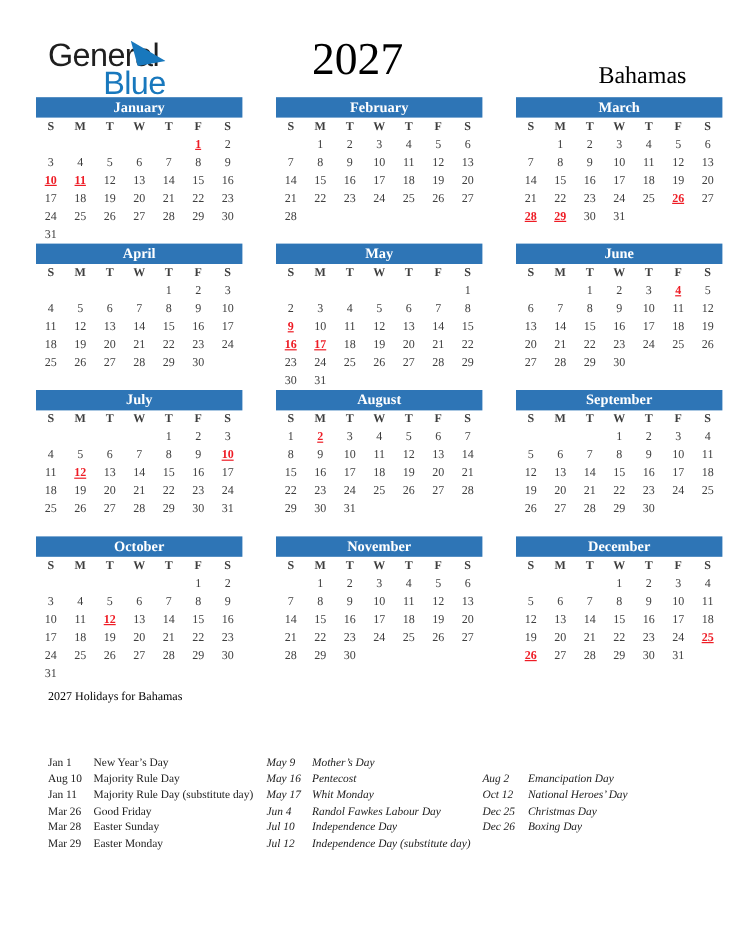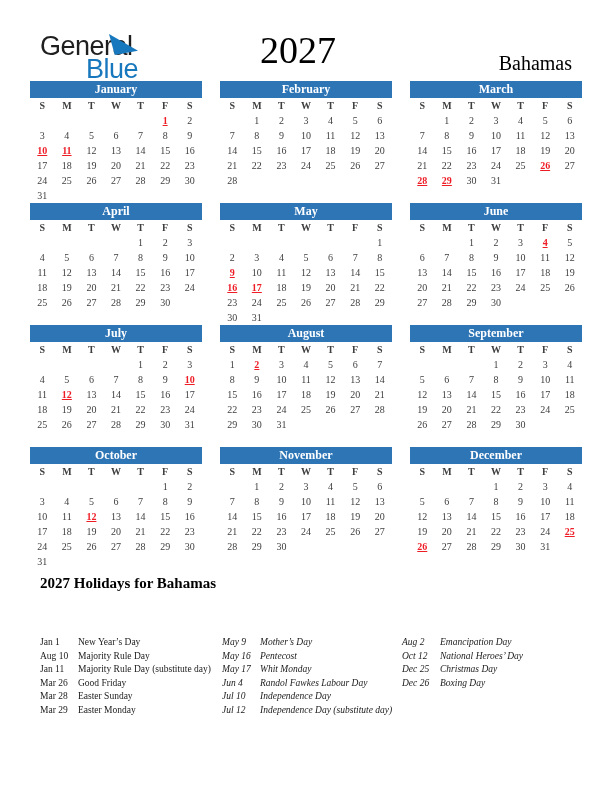--- a/index.html
+++ b/index.html
@@ -17,38 +17,38 @@
   .logo-triangle { position:absolute; left:69px; top:1px; width:29px; height:21px;
           background:var(--logo-blue,#1878bd);
           clip-path:polygon(0 0, 100% 80%, 20% 100%); }
   .year { position:absolute; left:0; right:16px; top:28px; text-align:center;
           font-size:38px; color:#000; }
   .country { position:absolute; right:40px; top:52px; font-size:20px; color:#000; }
 
   
   .months-grid { position:absolute; left:30px; top:81px; width:552px;
           display:grid; grid-template-columns:172px 172px 172px;
-          column-gap:18px; grid-auto-rows:122px; }
+          column-gap:28px; grid-auto-rows:122px; }
   .month { width:172px; }
   .month-header { height:17px; line-height:17px; text-align:center;
           background:var(--header-blue,#2e75b6); color:#ffffff;
           font-size:12px; font-weight:bold; }
   .month-grid { display:grid; grid-template-columns:repeat(7,1fr);
           grid-auto-rows:15px; }
   .cell { text-align:center; font-size:10px; line-height:15px; }
   .cell.wd { font-weight:bold; color:#3e3e3e; }
   .cell.day { color:#3e3e3e; }
   .cell.day.holiday { color:var(--holiday-red,#ee1c25); font-weight:bold;
           text-decoration:underline; }
 
   
   .holidays { position:absolute; left:40px; top:575px; width:540px; }
-  .holidays-title { font-size:15px; font-weight:bold; color:#000;
+  .holidays-title { font-size:10px; font-weight:normal; color:#000;
           margin-bottom:4px; }
-  .holiday-cols { display:flex; align-items:flex-start;margin-top:44px; }
+  .holiday-cols { display:flex; align-items:center;margin-top:44px; }
   .hcol { width:182px; }
   .hcol + .hcol { width:180px;font-style:italic; }
   .hcol + .hcol + .hcol { width:170px; }
   .hitem { font-size:9.5px; line-height:13.5px; color:#1a1a1a; }
   .hdate { display:inline-block; width:38px; }
 </style>
 </head>
 <body>
 
 <div class="page">

